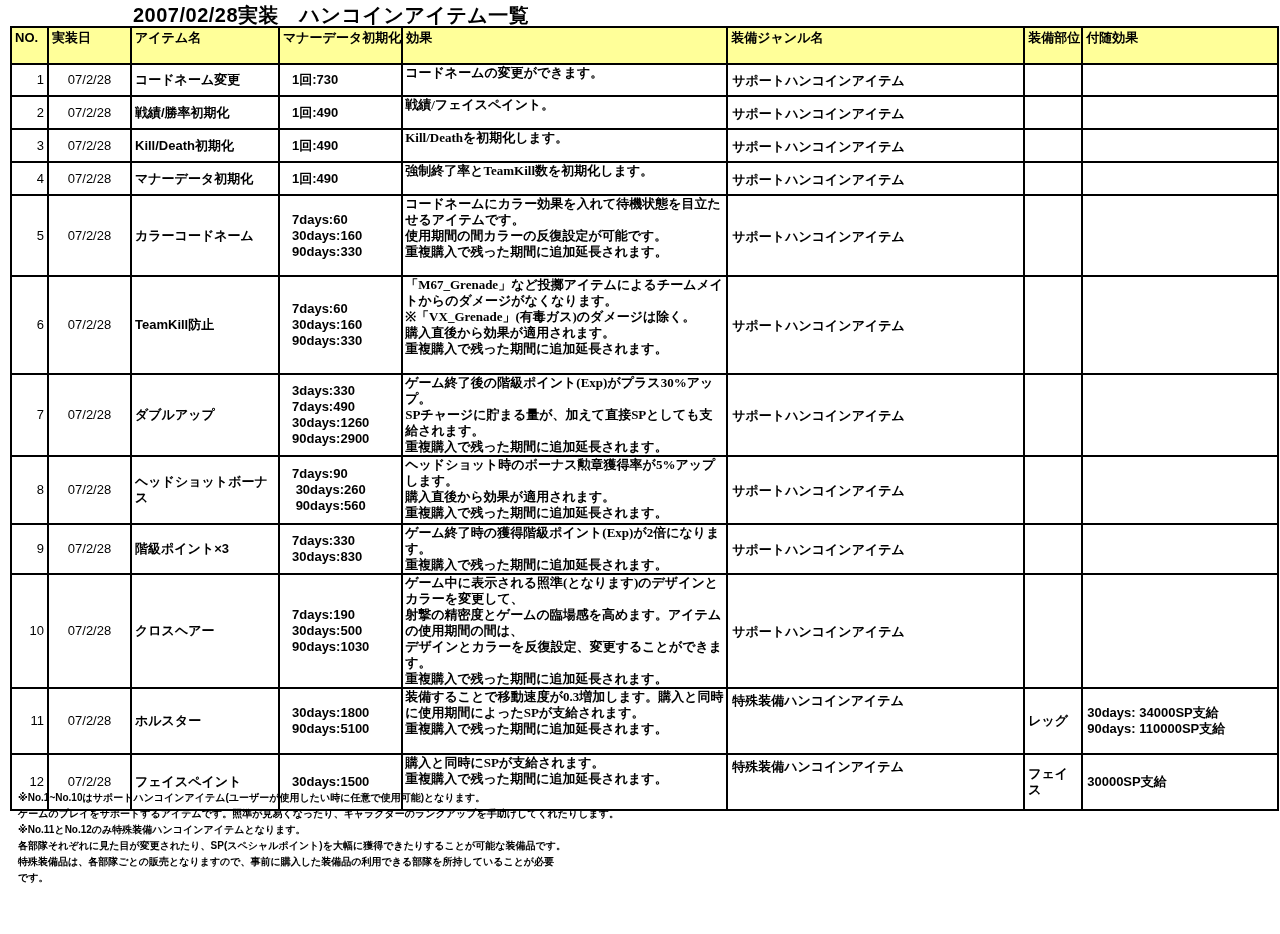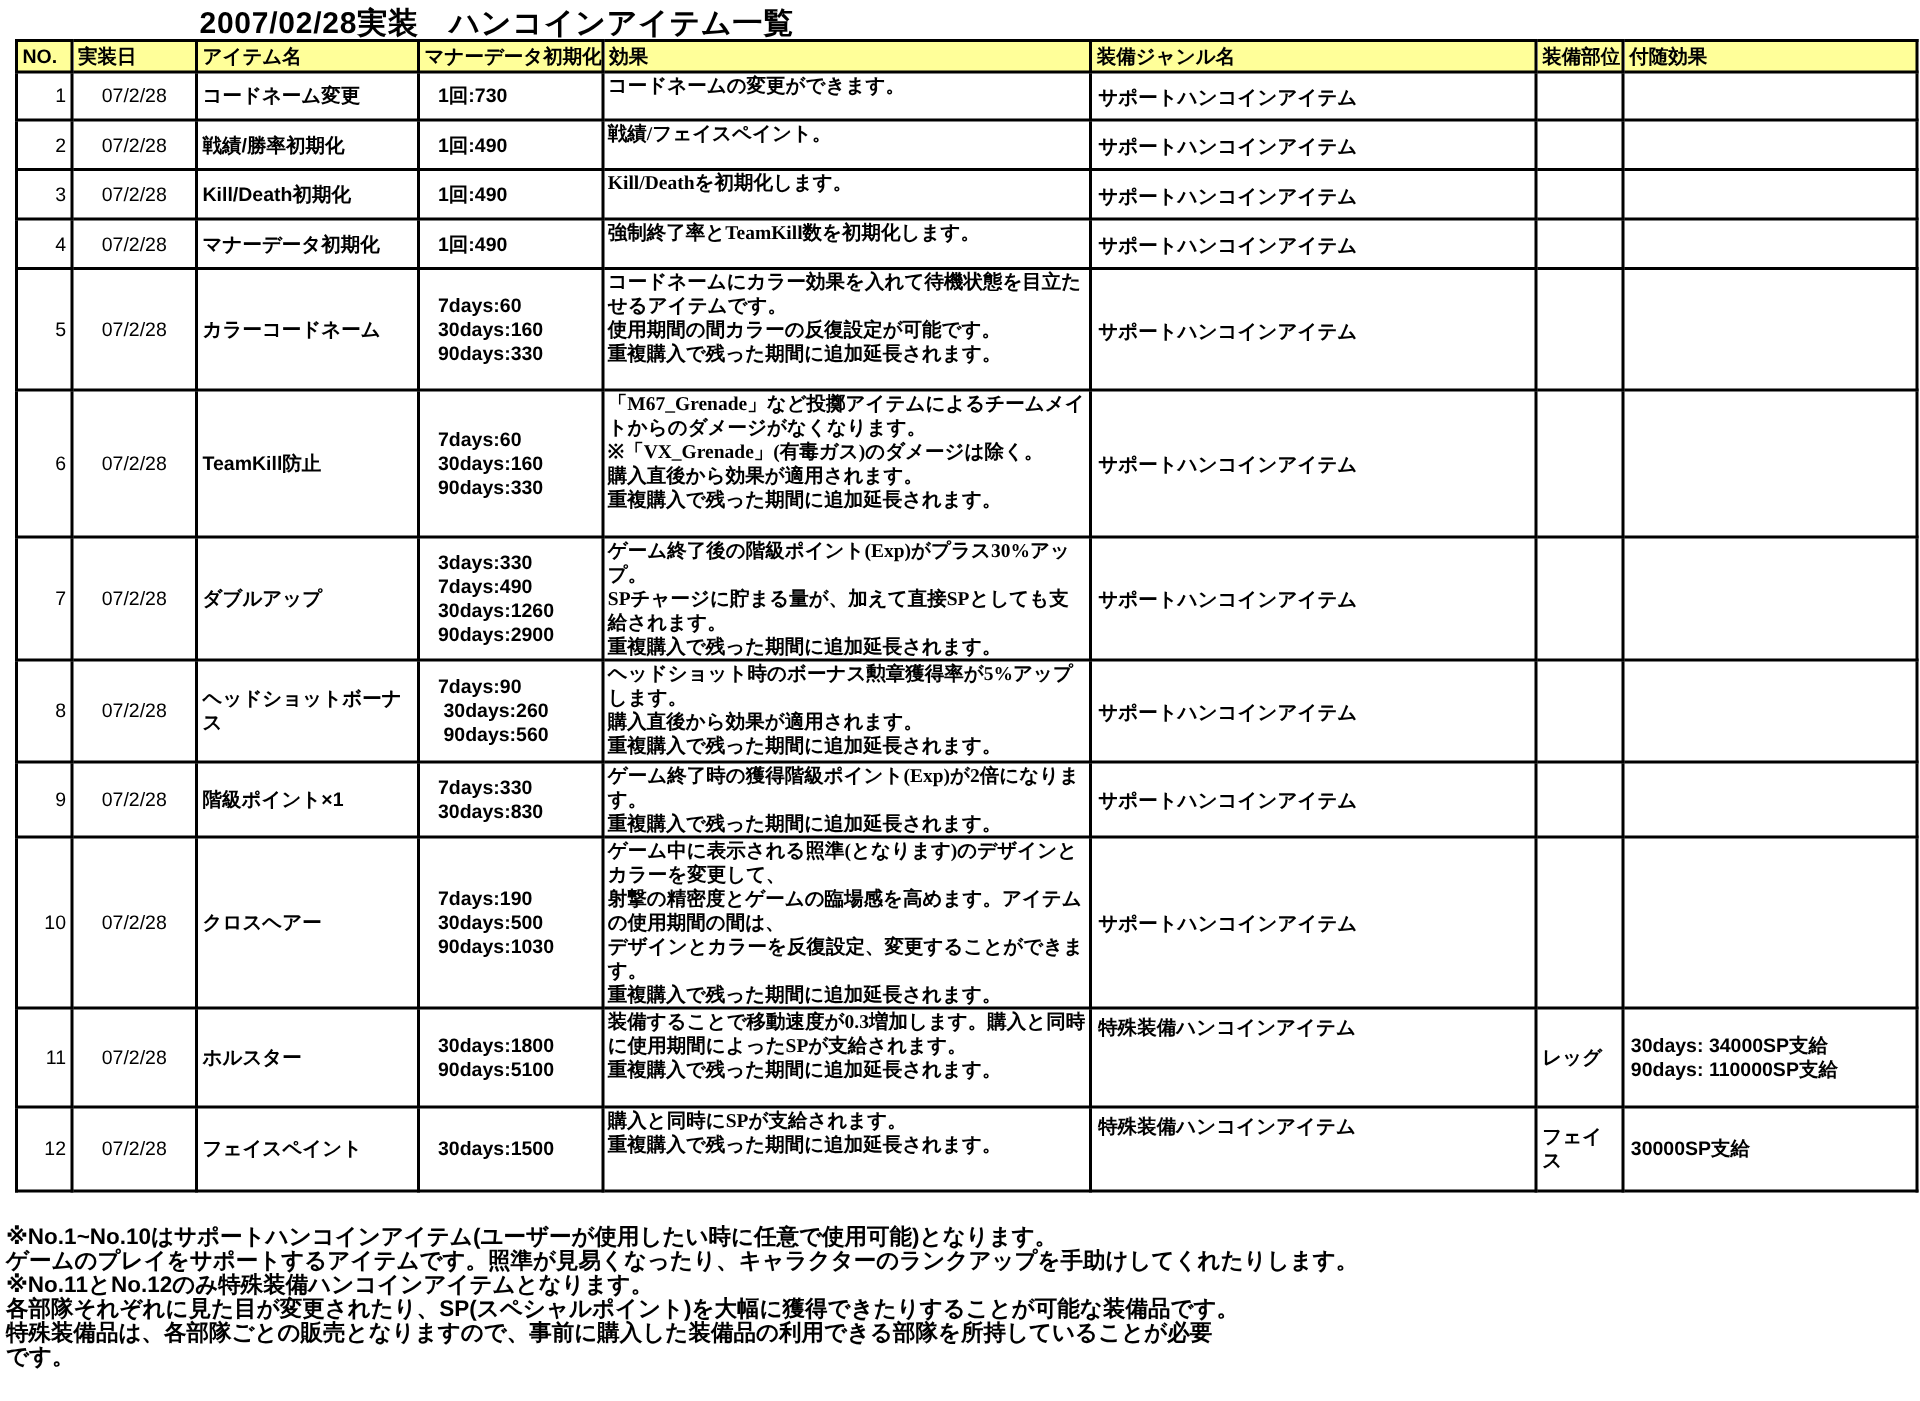--- a/index.html
+++ b/index.html
@@ -8,36 +8,36 @@
   #page{position:relative;width:1280px;height:934px;background:var(--page-bg,#fff);}
 
   #title{position:absolute;left:133px;top:2px;font-size:20px;font-weight:bold;
          letter-spacing:0.5px;white-space:nowrap;}
 
   #item-table{position:absolute;left:10px;top:26px;border-collapse:collapse;
               table-layout:fixed;}
   #item-table th,#item-table td{border:2px solid var(--border-c,#000);
               overflow:hidden;word-break:break-all;}
   #item-table th{background:var(--header-bg,#ffff99);font-size:13px;font-weight:bold;
-              text-align:left;padding:0 0 0 3px;height:19px;vertical-align:middle;
+              text-align:left;padding:0 0 16px 3px;height:19px;vertical-align:middle;
               white-space:nowrap;}
   #item-table td{font-size:13px;line-height:16px;background:#fff;}
   td.c-no{background:var(--no-bg,#339966);text-align:right;padding:0 3px 0 0;
           vertical-align:middle;font-weight:normal;}
   td.c-date{text-align:center;vertical-align:middle;font-weight:normal;white-space:nowrap;}
   td.c-name{font-weight:bold;padding:0 0 0 3px;vertical-align:middle;}
   td.c-price{font-weight:bold;padding:0 0 0 12px;vertical-align:middle;white-space:pre-wrap;}
   td.c-effect{font-weight:bold;padding:0 2px;vertical-align:top;white-space:pre-line;font-family:Liberation Serif, serif;}
   td.c-genre{font-weight:bold;padding:2px 0 0 4px;vertical-align:middle;}
   td.c-genre.v-top{vertical-align:top;padding-top:4px;font-family:Liberation Serif, serif;}
   td.c-part{font-weight:bold;padding:0 0 0 3px;vertical-align:middle;}
   td.c-bonus{font-weight:bold;padding:0 0 0 4px;vertical-align:middle;white-space:pre-line;}
 
-  #notes{position:absolute;left:4px;top:790px;width:1255px;font-size:15px;
-         font-weight:bold;line-height:16px;margin-top:27px;}
+  #notes{position:absolute;left:18px;top:790px;width:1255px;font-size:10px;
+         font-weight:bold;line-height:16px;}
   #notes p{margin:0;white-space:pre-line;}
   #note-1{margin-bottom:9px;}
   #note-2{margin-bottom:27px;}
   #note-3{margin-bottom:5px;}
 </style>
 </head>
 <body>
 
 <div id="page">
 
@@ -161,21 +161,21 @@
           <td class="c-effect">ヘッドショット時のボーナス勲章獲得率が5%アップします。
 購入直後から効果が適用されます。
 重複購入で残った期間に追加延長されます。</td>
           <td class="c-genre">サポートハンコインアイテム</td>
           <td class="c-part"></td>
           <td class="c-bonus"></td>
         </tr>
         <tr style="height: 48px;">
           <td class="c-no">9</td>
           <td class="c-date">07/2/28</td>
-          <td class="c-name">階級ポイント×1</td>
+          <td class="c-name">階級ポイント×3</td>
           <td class="c-price">7days:330
 30days:830</td>
           <td class="c-effect">ゲーム終了時の獲得階級ポイント(Exp)が2倍になります。
 重複購入で残った期間に追加延長されます。</td>
           <td class="c-genre">サポートハンコインアイテム</td>
           <td class="c-part"></td>
           <td class="c-bonus"></td>
         </tr>
         <tr style="height: 110px;">
           <td class="c-no">10</td>

